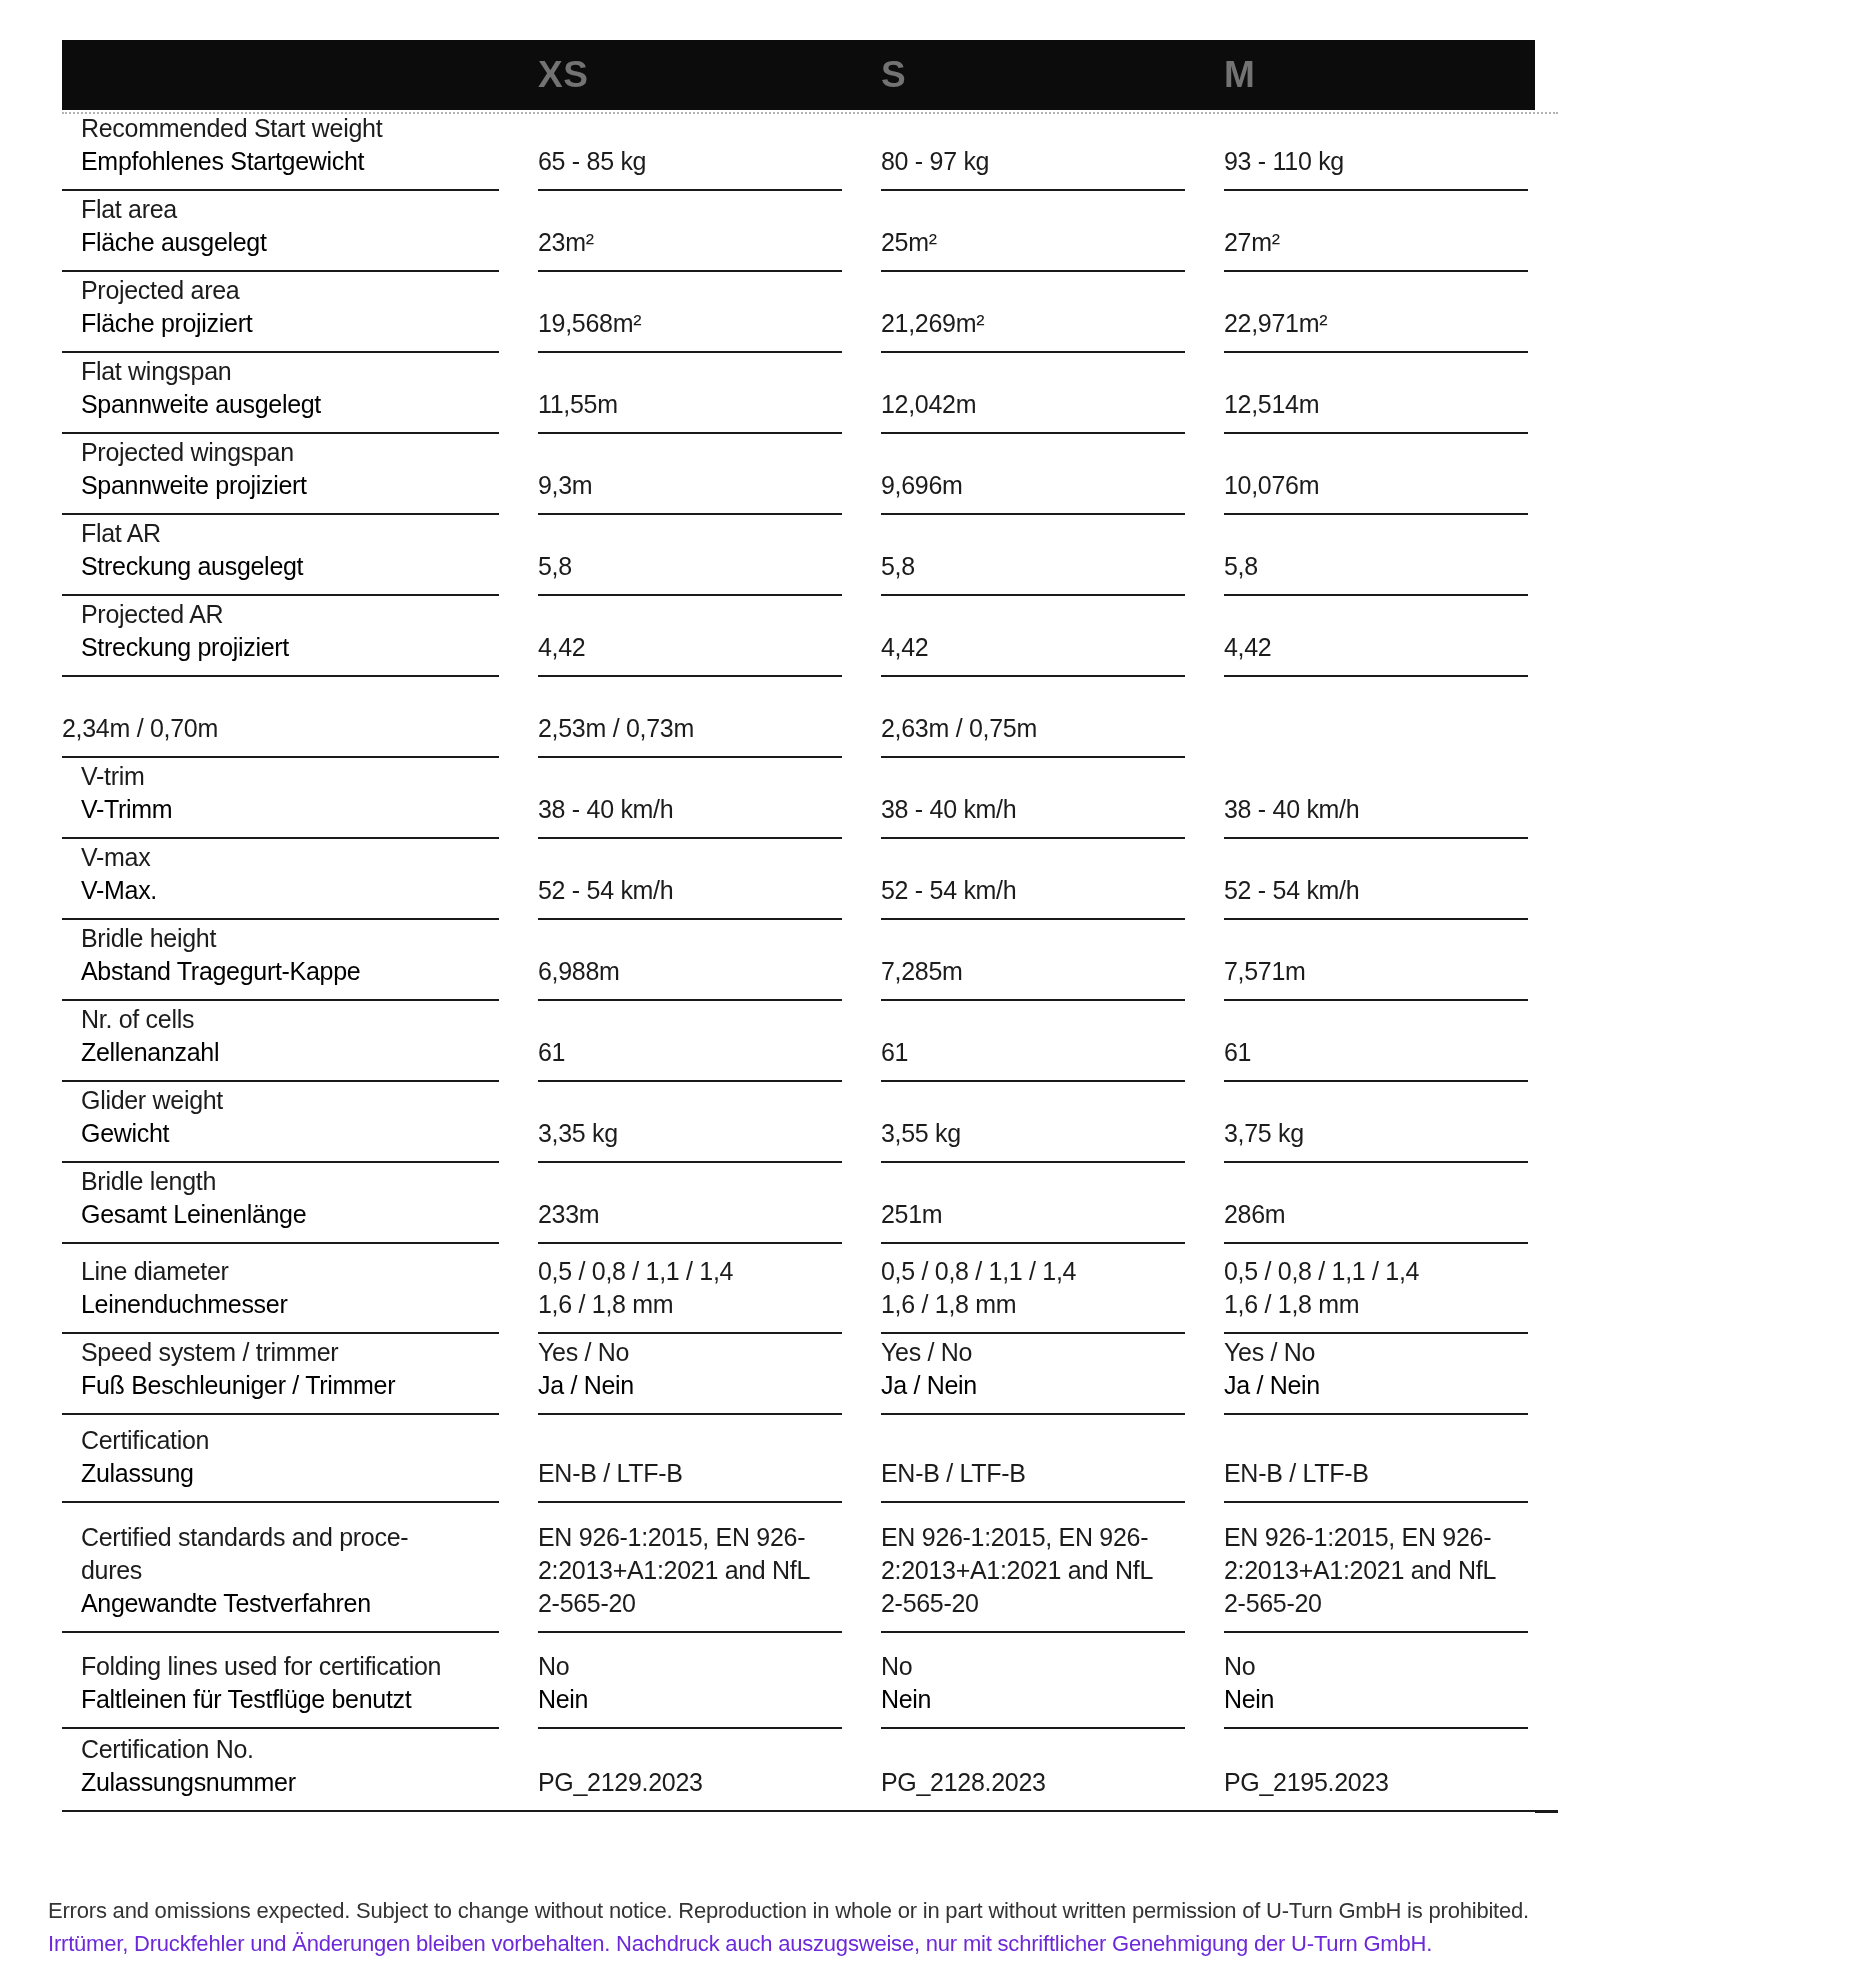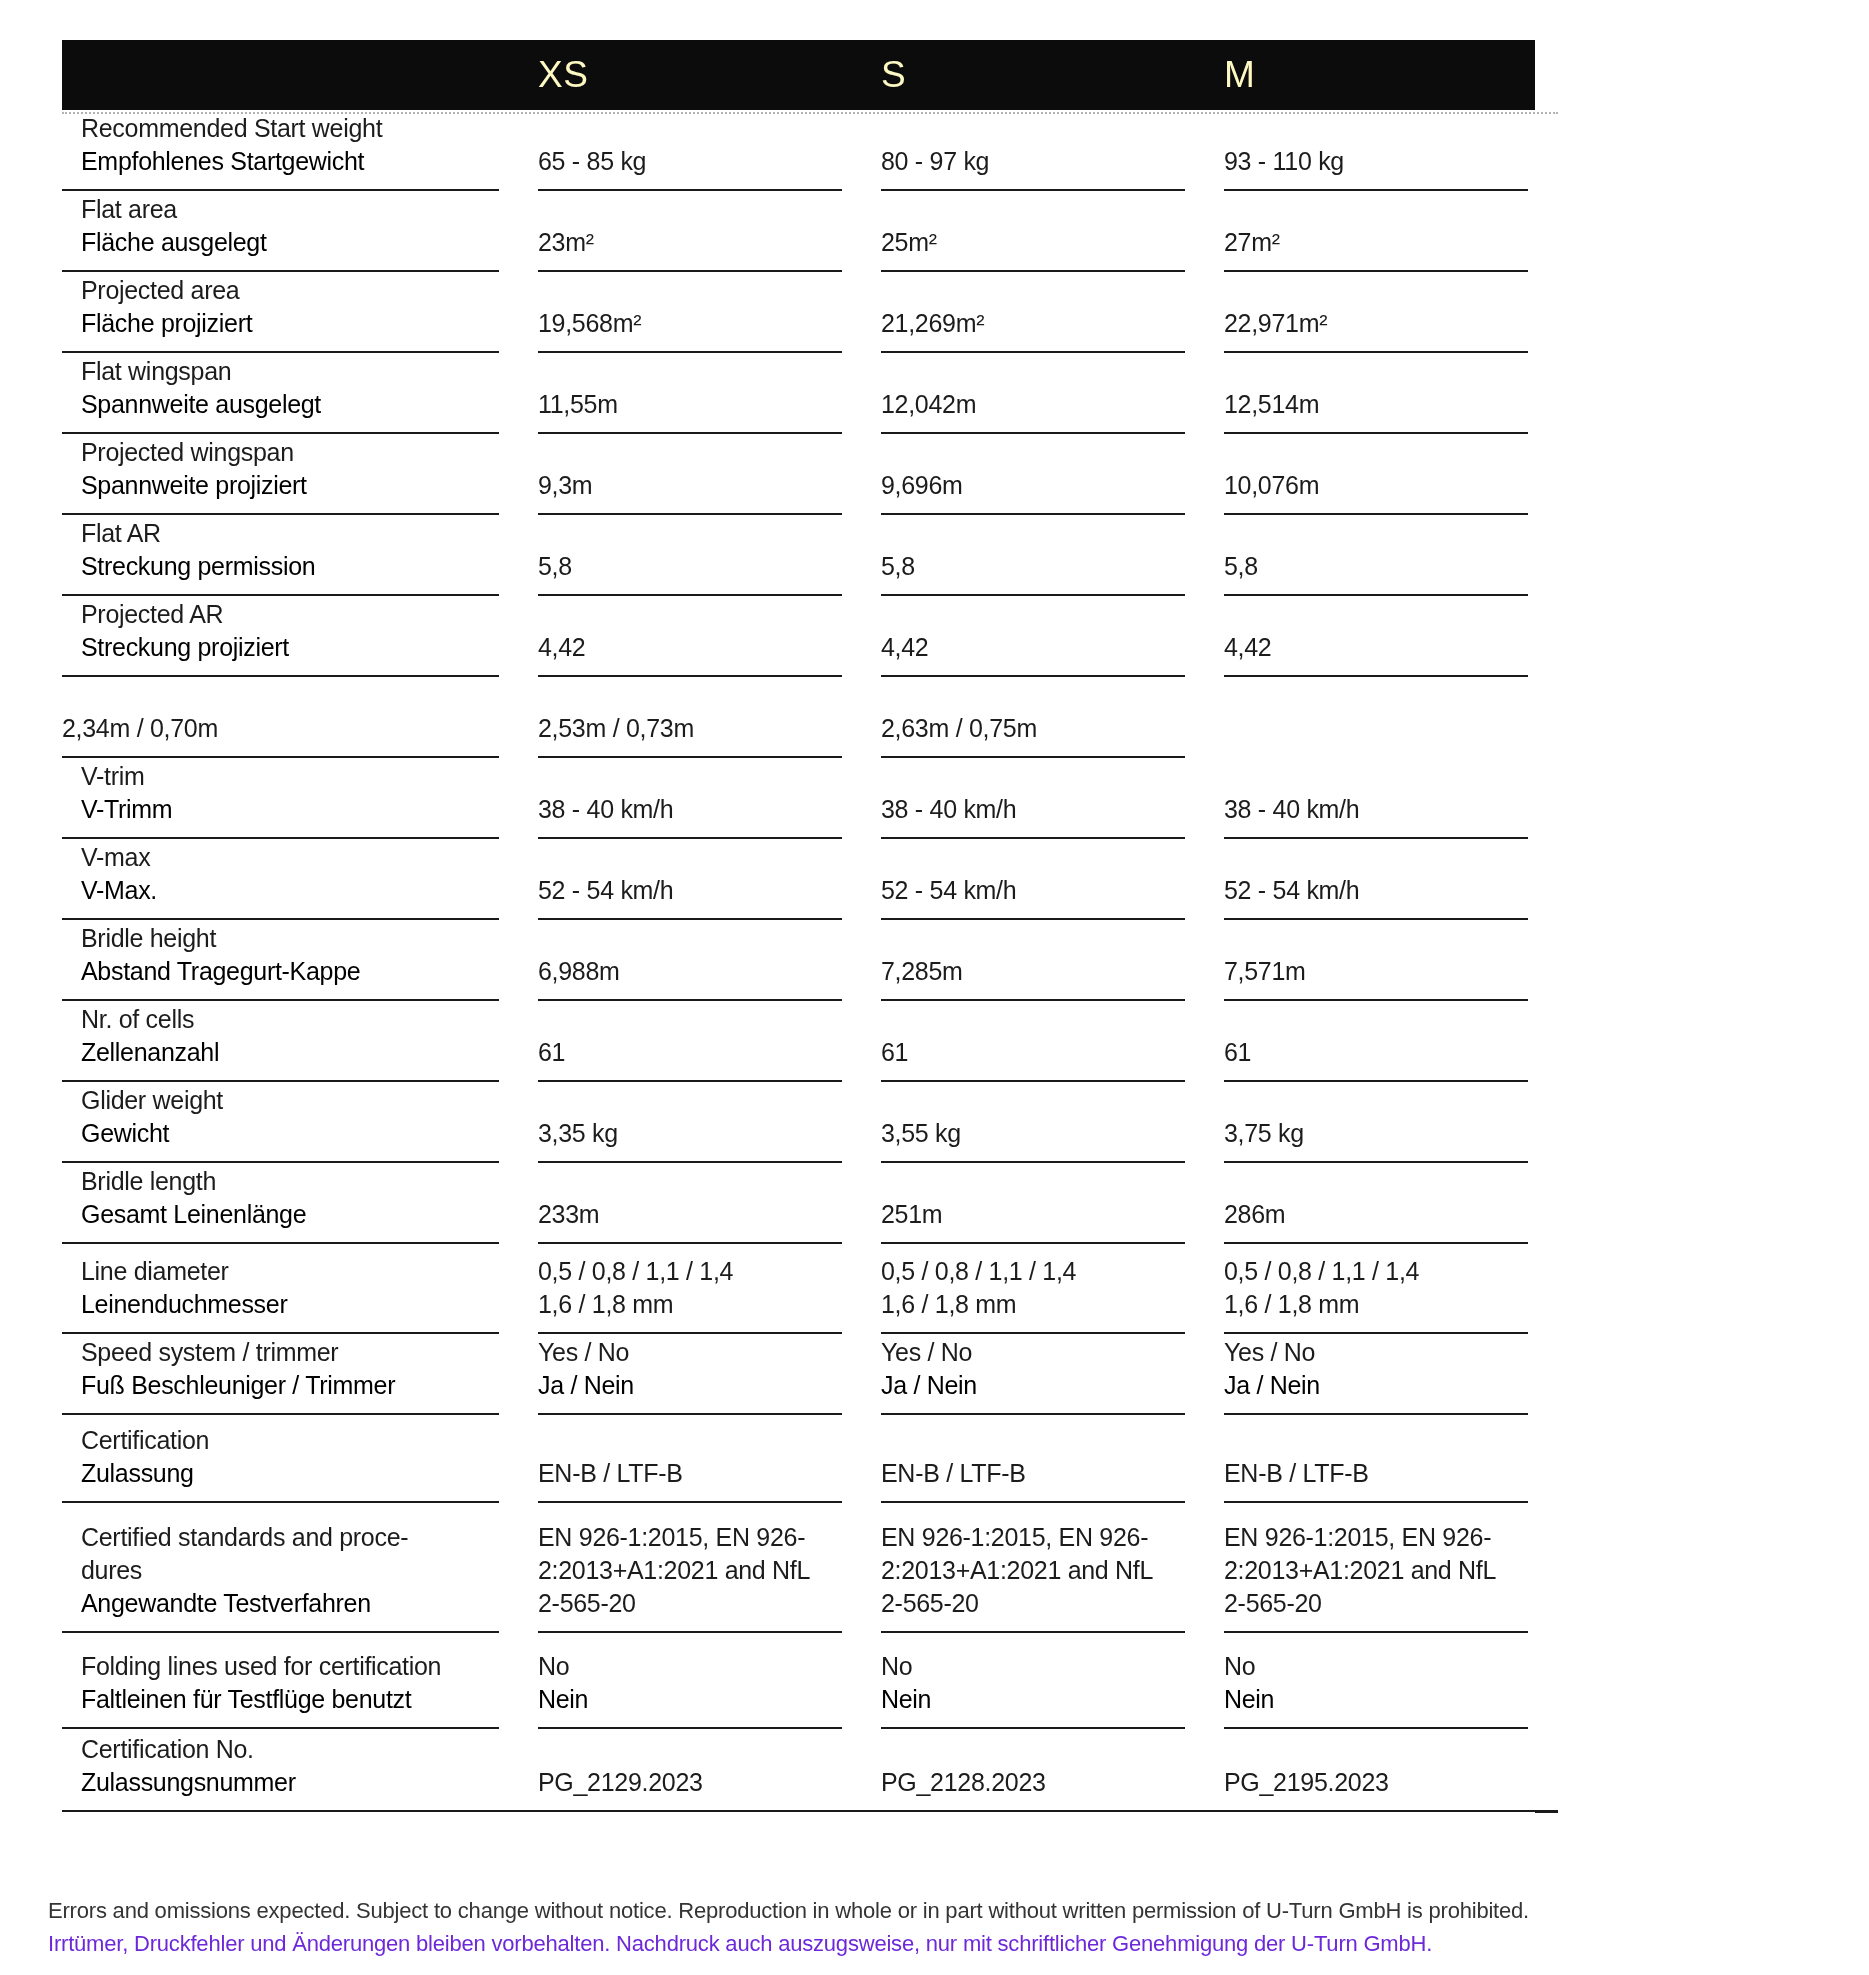--- a/index.html
+++ b/index.html
@@ -23,23 +23,23 @@
     align-items: center;
   }
   .header-bar::after {            
     content: "";
     position: absolute;
     left: 0; bottom: -3.8px;
     width: calc(100% + 23px);
     border-bottom: 2.9px dotted #b3b3b3;
   }
   .header-cell {
-    color: #fef9c3;
+    color: #737373;
     font-size: 37px;
-    font-weight: normal;
+    font-weight: bold;
     letter-spacing: 0.5px;
     line-height: 70px;
   }
 
   
   .rows { display: block; }
   .row {
     display: grid;
     grid-template-columns: 437px 304px 304px 304px;
     column-gap: 39px;
@@ -195,21 +195,21 @@
 
   </div>
           <div class="cell value-cell">
     <div class="value-main">10,076m</div>
 
   </div>
         </div>
         <div class="row">
     <div class="cell label-cell">
       <div class="label-en">Flat AR</div>
-      <div class="label-de">Streckung permission</div>
+      <div class="label-de">Streckung ausgelegt</div>
     </div>
   <div class="cell value-cell">
     <div class="value-main">5,8</div>
 
   </div>
           <div class="cell value-cell">
     <div class="value-main">5,8</div>
 
   </div>
           <div class="cell value-cell">

